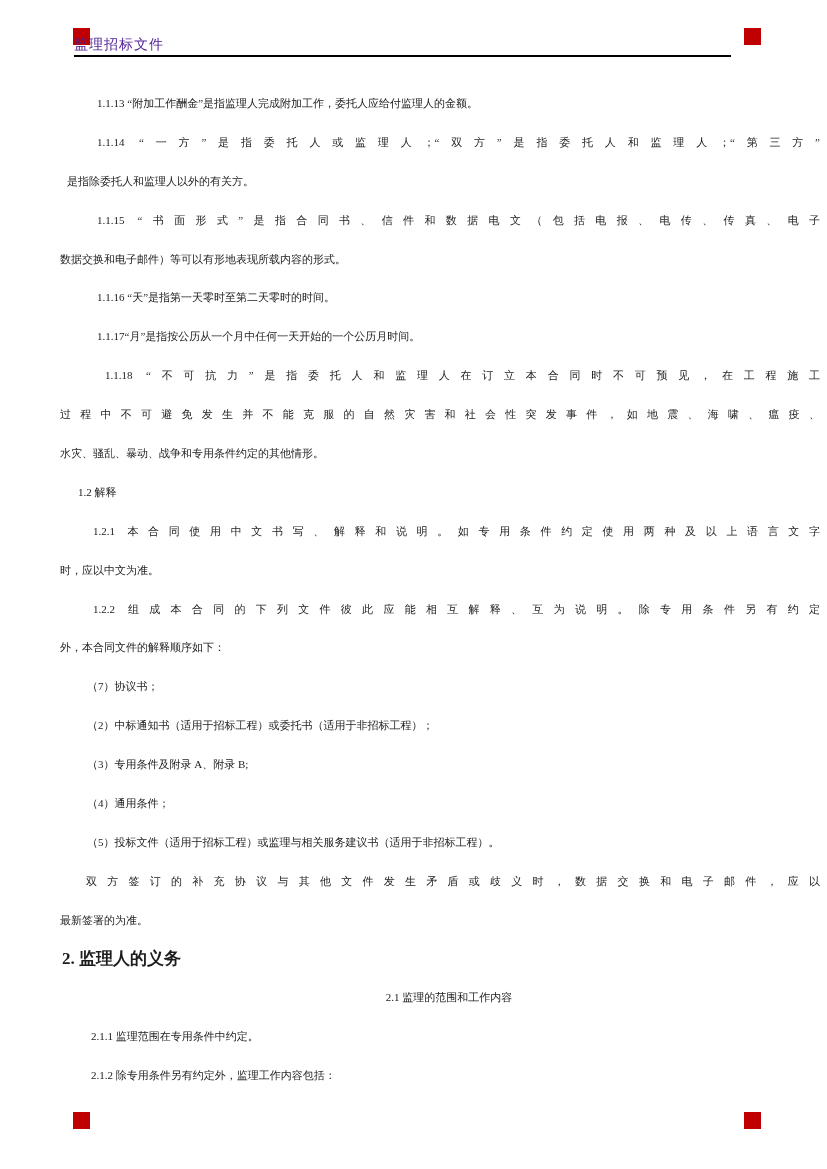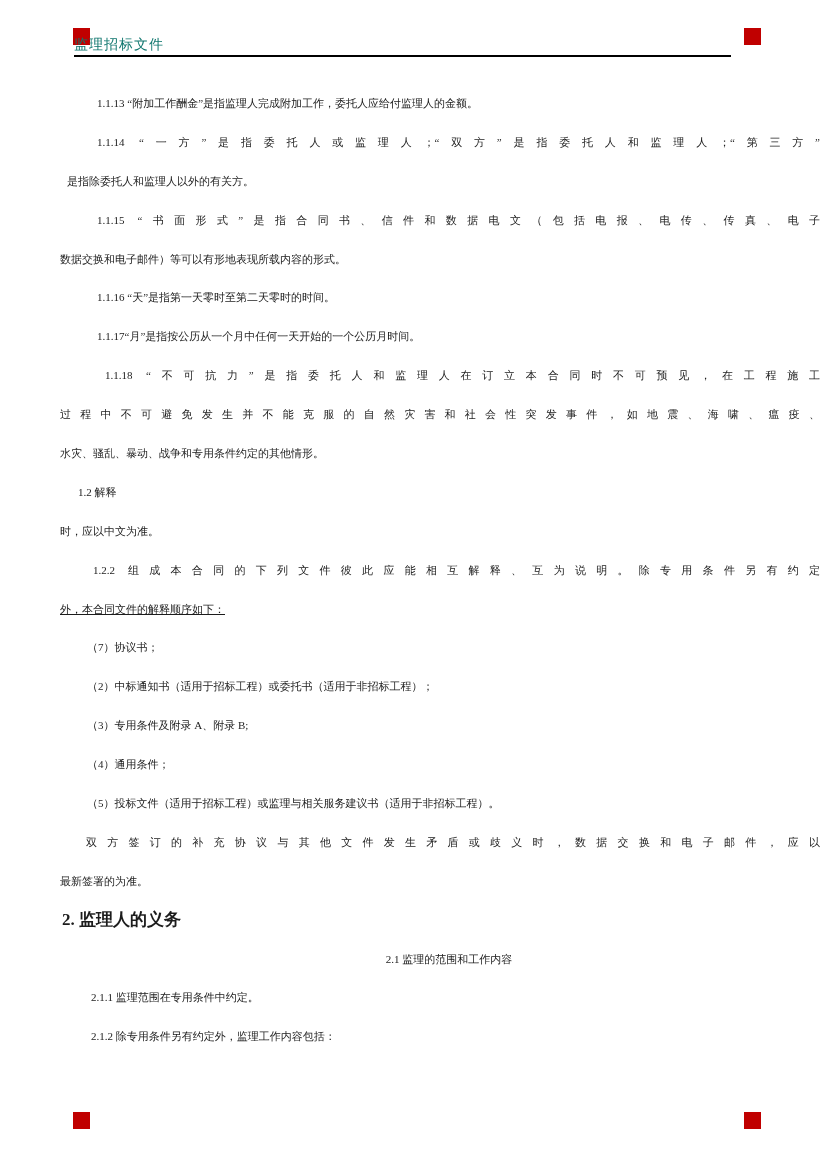--- a/index.html
+++ b/index.html
@@ -7,21 +7,21 @@
     width:827px;height:1169px;
     background:#ffffff;
     font-family:"Liberation Serif", serif;
     color:#1c1c1c;
     position:relative;
     overflow:hidden;
   }
   .page{position:absolute;inset:0;background:#ffffff;}
   .header-title{
     position:absolute;left:74px;top:36px;
-    font-size:14px;letter-spacing:1px;color:#0f766e;
+    font-size:14px;letter-spacing:1px;color:#4c1d95;
   }
   .header-rule{
     position:absolute;left:74px;top:55px;
     width:657px;height:2.4px;background:#000000;
   }
   .doc-body{
     position:absolute;left:60px;top:84px;width:760px;
   }
   .line{
     height:38.9px;line-height:38.9px;
@@ -64,23 +64,24 @@
       <div class="line stretch" style="padding-left: 37px;">1.1.14 “一方”是指委托人或监理人；“双方”是指委托人和监理人；“第三方”</div>
       <div class="line" style="padding-left: 0px; margin-left: 7px;">是指除委托人和监理人以外的有关方。</div>
       <div class="line stretch" style="padding-left: 37px;">1.1.15 “书面形式”是指合同书、信件和数据电文（包括电报、电传、传真、电子</div>
       <div class="line" style="padding-left: 0px;">数据交换和电子邮件）等可以有形地表现所载内容的形式。</div>
       <div class="line" style="padding-left: 37px;">1.1.16 “天”是指第一天零时至第二天零时的时间。</div>
       <div class="line" style="padding-left: 37px;">1.1.17“月”是指按公历从一个月中任何一天开始的一个公历月时间。</div>
       <div class="line stretch" style="padding-left: 45px;">1.1.18 “不可抗力”是指委托人和监理人在订立本合同时不可预见，在工程施工</div>
       <div class="line stretch" style="padding-left: 0px;">过程中不可避免发生并不能克服的自然灾害和社会性突发事件，如地震、海啸、瘟疫、</div>
       <div class="line" style="padding-left: 0px;">水灾、骚乱、暴动、战争和专用条件约定的其他情形。</div>
       <div class="line" style="padding-left: 18px;">1.2 解释</div>
+      <div class="line stretch" style="padding-left: 33px;">1.2.1 本合同使用中文书写、解释和说明。如专用条件约定使用两种及以上语言文字</div>
       <div class="line" style="padding-left: 0px;">时，应以中文为准。</div>
       <div class="line stretch" style="padding-left: 33px;">1.2.2 组成本合同的下列文件彼此应能相互解释、互为说明。除专用条件另有约定</div>
-      <div class="line" style="padding-left: 0px; text-decoration: underline;">外，本合同文件的解释顺序如下：</div>
+      <div class="line" style="padding-left: 0px;">外，本合同文件的解释顺序如下：</div>
       <div class="line" style="padding-left: 27px;">（7）协议书；</div>
       <div class="line" style="padding-left: 27px;">（2）中标通知书（适用于招标工程）或委托书（适用于非招标工程）；</div>
       <div class="line" style="padding-left: 27px;">（3）专用条件及附录 A、附录 B;</div>
       <div class="line" style="padding-left: 27px;">（4）通用条件；</div>
       <div class="line" style="padding-left: 27px;">（5）投标文件（适用于招标工程）或监理与相关服务建议书（适用于非招标工程）。</div>
       <div class="line stretch" style="padding-left: 26px;">双方签订的补充协议与其他文件发生矛盾或歧义时，数据交换和电子邮件，应以</div>
       <div class="line" style="padding-left: 0px;">最新签署的为准。</div>
       <div class="line bold" style="padding-left: 2px;">2. 监理人的义务</div>
       <div class="line" style="padding-left: 18px; text-align: center;">2.1 监理的范围和工作内容</div>
       <div class="line" style="padding-left: 31px;">2.1.1 监理范围在专用条件中约定。</div>

